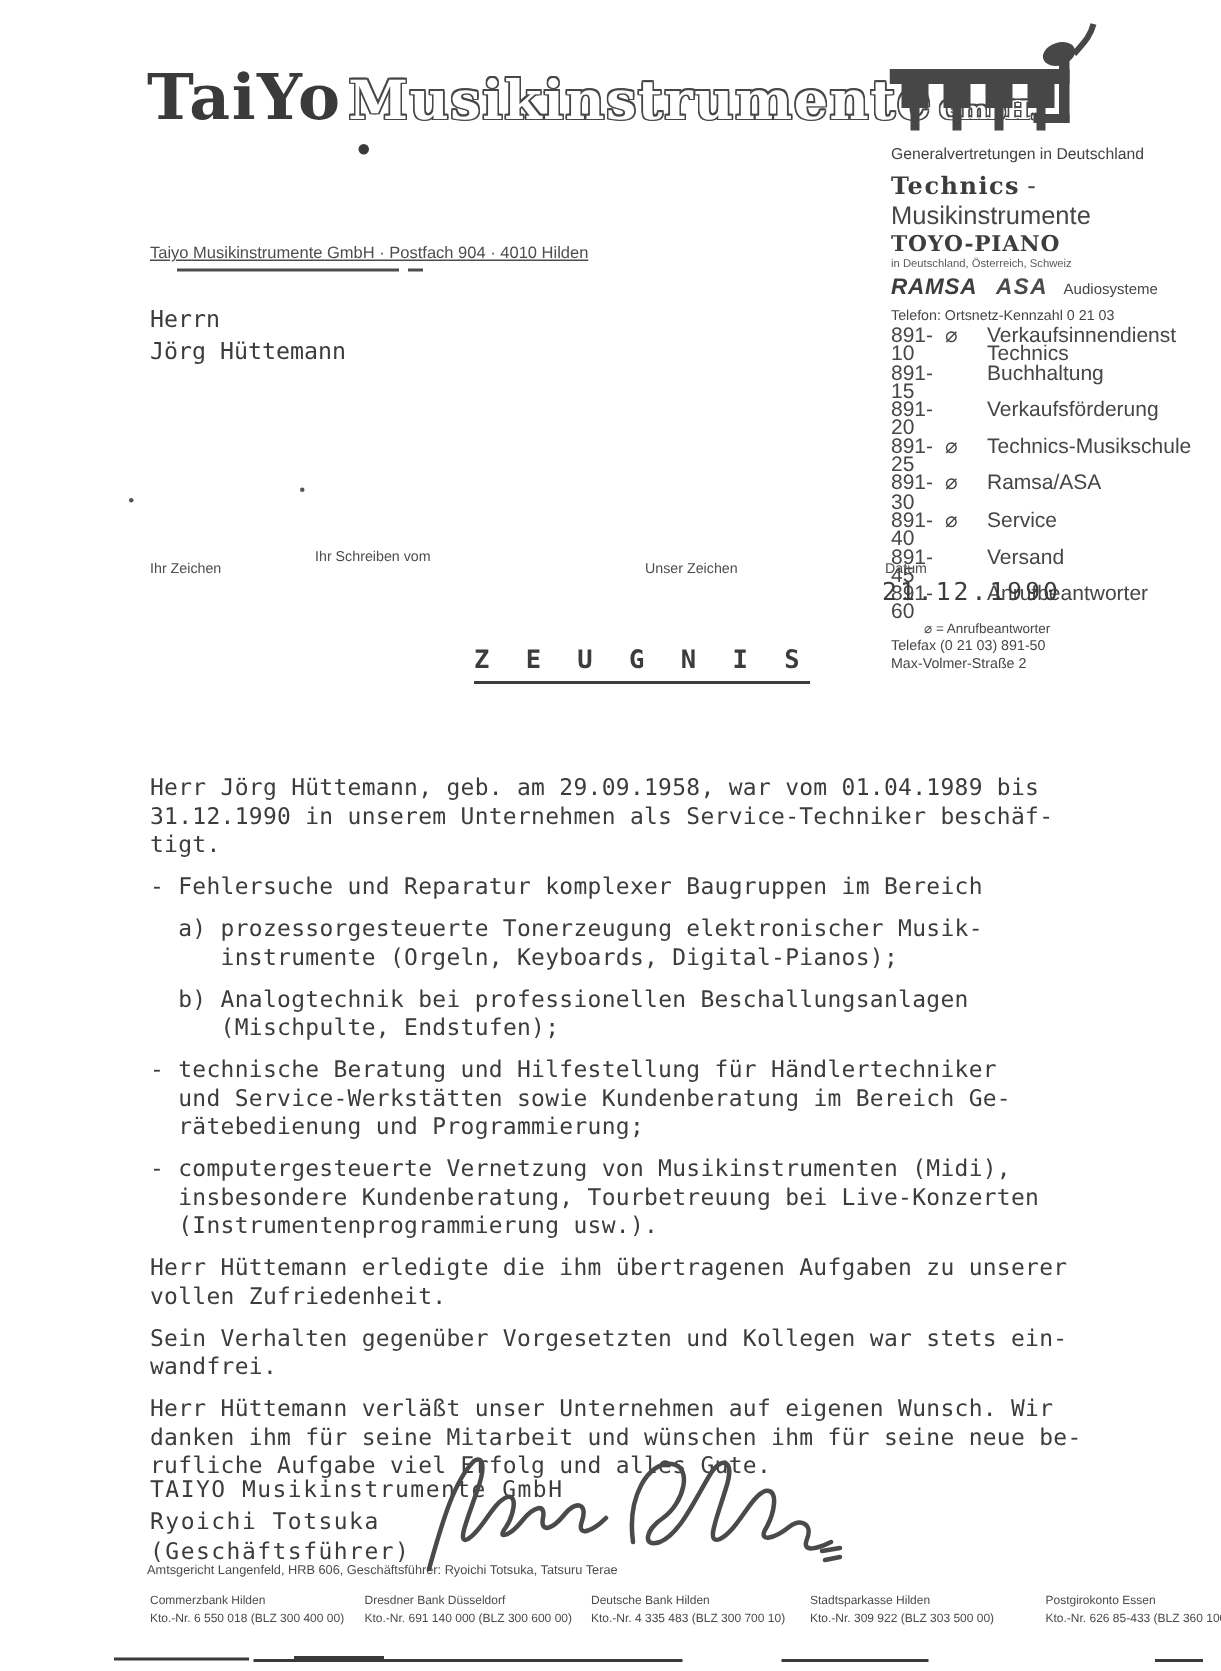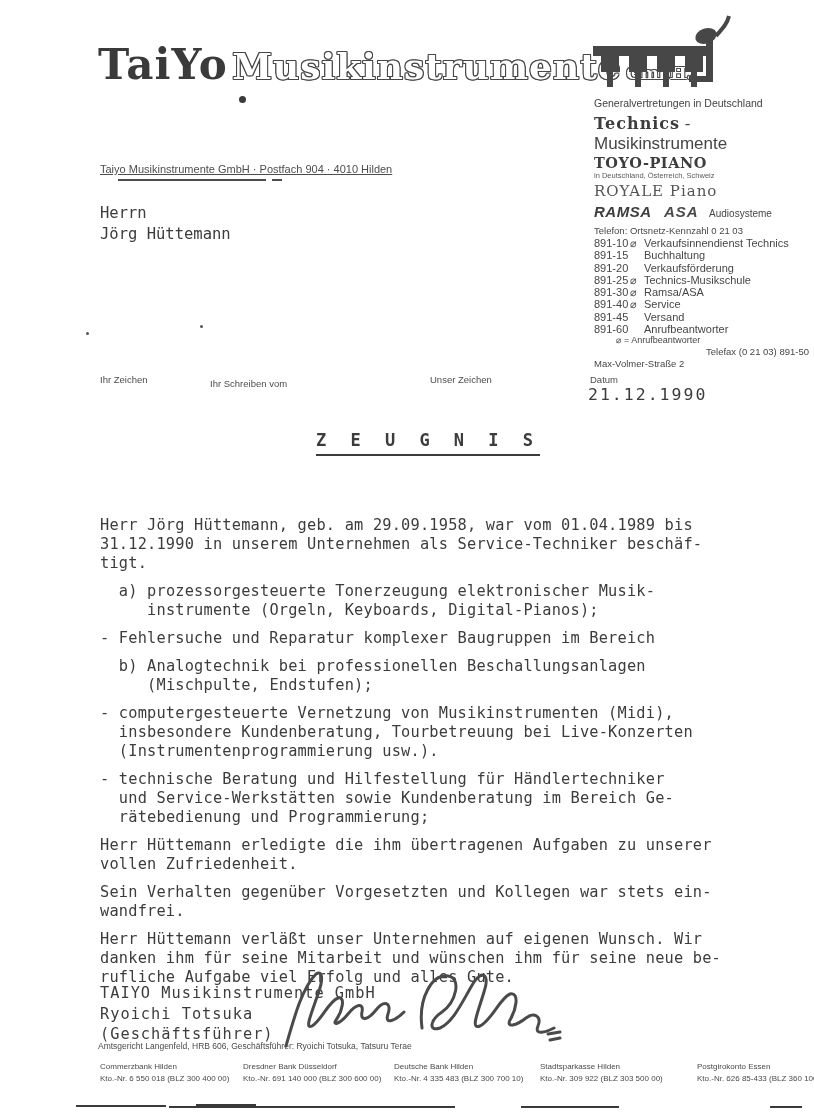--- a/index.html
+++ b/index.html
@@ -23,24 +23,24 @@
   .info{font-size:9.5px;line-height:12px;color:#464646;}
   .info-heading{font-size:10.5px;color:#424242;}
   .brand-technics{font-family:"DejaVu Serif",serif;font-weight:bold;font-size:16px;color:#3d3d3d;letter-spacing:1px;}
   .brand-technics-suffix{font-size:17px;color:#464646;}
   .brand-toyo{font-family:"DejaVu Serif",serif;font-weight:bold;font-size:14.5px;color:#3d3d3d;letter-spacing:.5px;}
   .brand-toyo-sub{font-size:7.5px;color:#5a5a5a;}
   .brand-royale{font-family:"DejaVu Serif",serif;font-size:15px;color:#555;letter-spacing:1px;}
   .brand-ramsa{font-family:"Liberation Sans",sans-serif;font-style:italic;font-weight:bold;font-size:15px;color:#3d3d3d;letter-spacing:.5px;}
   .brand-asa{font-family:"Liberation Sans",sans-serif;font-style:italic;font-weight:bold;font-size:15px;color:#4a4a4a;letter-spacing:1px;margin-left:8px;}
   .brand-audio{font-size:10px;color:#464646;margin-left:6px;}
-  .ext-row{display:flex;font-size:11px;line-height:12.3px;color:#464646;}
+  .ext-row{display:flex;font-size:14px;line-height:12.3px;color:#464646;}
   .ext-num{width:36px;}
   .ext-sym{width:14px;}
-  .ext-label{flex:1;}
+  .ext-label{flex:1;margin-left:14px;}
   .sym-note{font-size:9px;color:#464646;padding-left:22px;}
 
   
   .mono{font-family:"DejaVu Sans Mono","Liberation Mono",monospace;color:#3c3c3c;}
   .recipient{font-size:15.5px;line-height:21px;white-space:pre-wrap;}
   .ref-label{font-size:9.5px;color:#4d4d4d;}
   .date-value{font-size:16.5px;letter-spacing:2px;}
   .doc-title{font-size:17px;font-weight:bold;letter-spacing:7px;border-bottom:2px solid #3c3c3c;padding-bottom:4px;}
   .body-text{width:660px;}
   .para{margin:0 0 9px 0;font-size:15.3px;line-height:19px;white-space:pre-wrap;letter-spacing:0.2px;}
@@ -84,21 +84,20 @@
     </svg>
   </div>
 
   <div class="abs" style="left:594px;top:97px;width:215px;">
     <div class="info-heading">Generalvertretungen in Deutschland</div>
     <div style="margin-top:5px;">
       <span class="brand-technics">Technics</span><span class="brand-technics-suffix"> - Musikinstrumente</span>
     </div>
     <div class="brand-toyo">TOYO-PIANO</div>
     <div class="brand-toyo-sub">in Deutschland, Österreich, Schweiz</div>
-    <div class="brand-royale" style="margin-top:2px;">ROYALE Piano</div>
     <div style="margin-top:3px;">
       <span class="brand-ramsa">RAMSA</span>
       <span class="brand-asa">ASA</span>
       <span class="brand-audio">Audiosysteme</span>
     </div>
     <div class="info" style="margin-top:4px;">Telefon: Ortsnetz-Kennzahl 0 21 03</div>
 
     <div>
       <div class="ext-row">
         <span class="ext-num">891-10</span>
@@ -136,59 +135,59 @@
           <span class="ext-label">Versand</span>
       </div>
       <div class="ext-row">
         <span class="ext-num">891-60</span>
           <span class="ext-sym"></span>
           <span class="ext-label">Anrufbeantworter</span>
       </div>
     </div>
 
     <div class="sym-note">⌀ = Anrufbeantworter</div>
-    <div class="info" style="margin-top:1px;text-align:right;">Telefax (0 21 03) 891-50</div>
+    <div class="info" style="margin-top:1px;">Telefax (0 21 03) 891-50</div>
     <div class="info">Max-Volmer-Straße 2</div>
   </div>
 
   <div class="abs sender-line" style="left:100px;top:163px;">Taiyo Musikinstrumente GmbH · Postfach 904 · 4010 Hilden</div>
   <div class="abs sender-underline" style="left:118px;top:179px;width:148px;"></div>
   <div class="abs sender-underline" style="left:272px;top:179px;width:10px;"></div>
 
   <div class="abs mono recipient" style="left:100px;top:203px;"><span>Herrn</span>
 <span>Jörg Hüttemann</span></div>
 
   <div class="abs scan-dot" style="left:200px;top:325px;"></div>
   <div class="abs scan-dot" style="left:86px;top:332px;"></div>
 
   <div class="abs ref-label" style="left:100px;top:374px;">Ihr Zeichen</div>
-  <div class="abs ref-label" style="left:210px;top:378px;">Ihr Schreiben vom</div>
+  <div class="abs ref-label" style="left:210px;top:366px;">Ihr Schreiben vom</div>
   <div class="abs ref-label" style="left:430px;top:374px;">Unser Zeichen</div>
   <div class="abs ref-label" style="left:590px;top:374px;">Datum</div>
   <div class="abs mono date-value" style="left:588px;top:385px;">21.12.1990</div>
 
   <div class="abs" style="left:0;top:430px;width:814px;text-align:center;">
     <span class="mono doc-title" style="margin-left:42px;">Z E U G N I S</span>
   </div>
 
   <div class="abs mono body-text" style="left:100px;top:476px;margin-top:40px;">
     <p class="para">Herr Jörg Hüttemann, geb. am 29.09.1958, war vom 01.04.1989 bis
 31.12.1990 in unserem Unternehmen als Service-Techniker beschäf-
 tigt.</p>
+    <p class="para">- Fehlersuche und Reparatur komplexer Baugruppen im Bereich</p>
     <p class="para">  a) prozessorgesteuerte Tonerzeugung elektronischer Musik-
      instrumente (Orgeln, Keyboards, Digital-Pianos);</p>
-    <p class="para">- Fehlersuche und Reparatur komplexer Baugruppen im Bereich</p>
     <p class="para">  b) Analogtechnik bei professionellen Beschallungsanlagen
      (Mischpulte, Endstufen);</p>
+    <p class="para">- technische Beratung und Hilfestellung für Händlertechniker
+  und Service-Werkstätten sowie Kundenberatung im Bereich Ge-
+  rätebedienung und Programmierung;</p>
     <p class="para">- computergesteuerte Vernetzung von Musikinstrumenten (Midi),
   insbesondere Kundenberatung, Tourbetreuung bei Live-Konzerten
   (Instrumentenprogrammierung usw.).</p>
-    <p class="para">- technische Beratung und Hilfestellung für Händlertechniker
-  und Service-Werkstätten sowie Kundenberatung im Bereich Ge-
-  rätebedienung und Programmierung;</p>
     <p class="para">Herr Hüttemann erledigte die ihm übertragenen Aufgaben zu unserer
 vollen Zufriedenheit.</p>
     <p class="para">Sein Verhalten gegenüber Vorgesetzten und Kollegen war stets ein-
 wandfrei.</p>
     <p class="para">Herr Hüttemann verläßt unser Unternehmen auf eigenen Wunsch. Wir
 danken ihm für seine Mitarbeit und wünschen ihm für seine neue be-
 rufliche Aufgabe viel Erfolg und alles Gute.</p>
   </div>
 
   <div class="abs mono sig-block" style="left:100px;top:983px;"><span>TAIYO Musikinstrumente GmbH</span>

